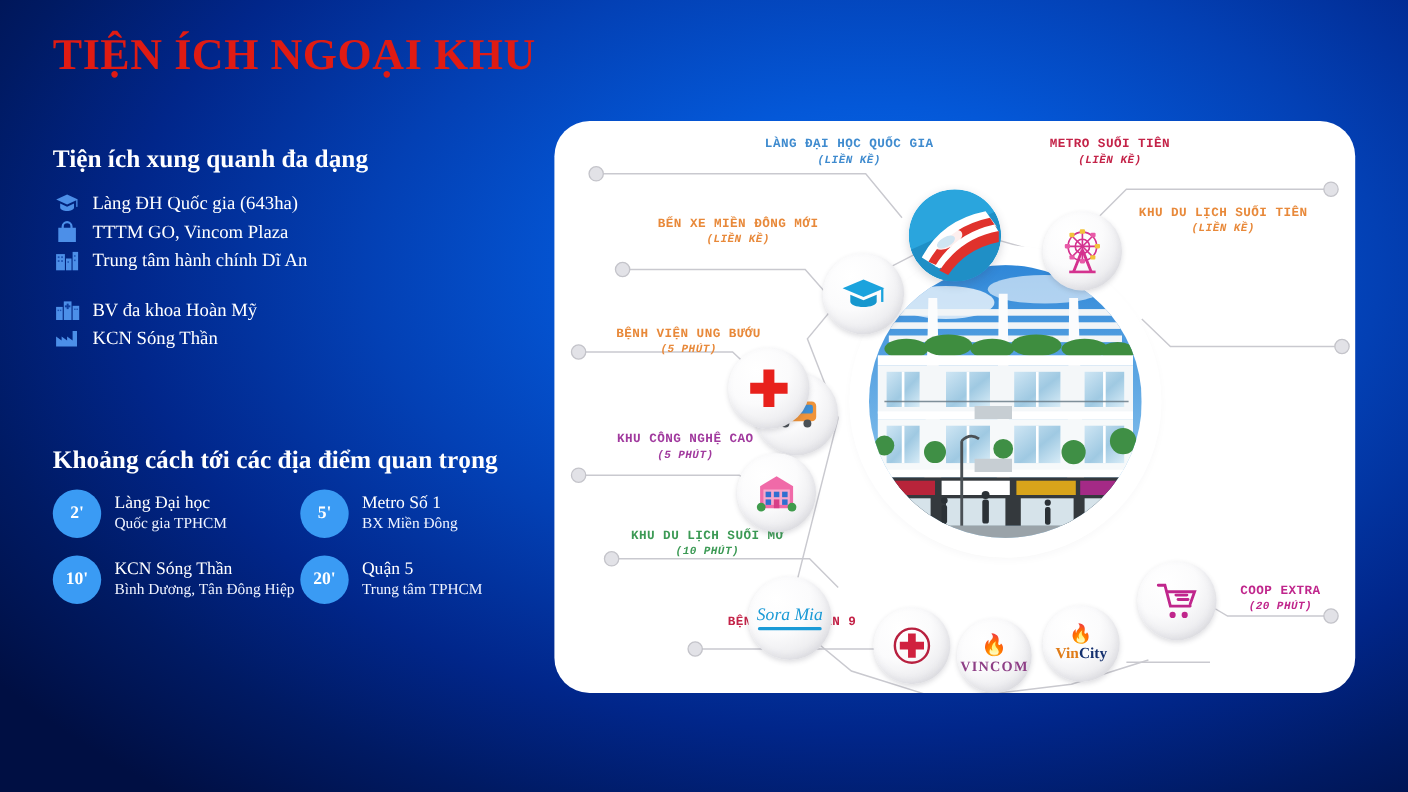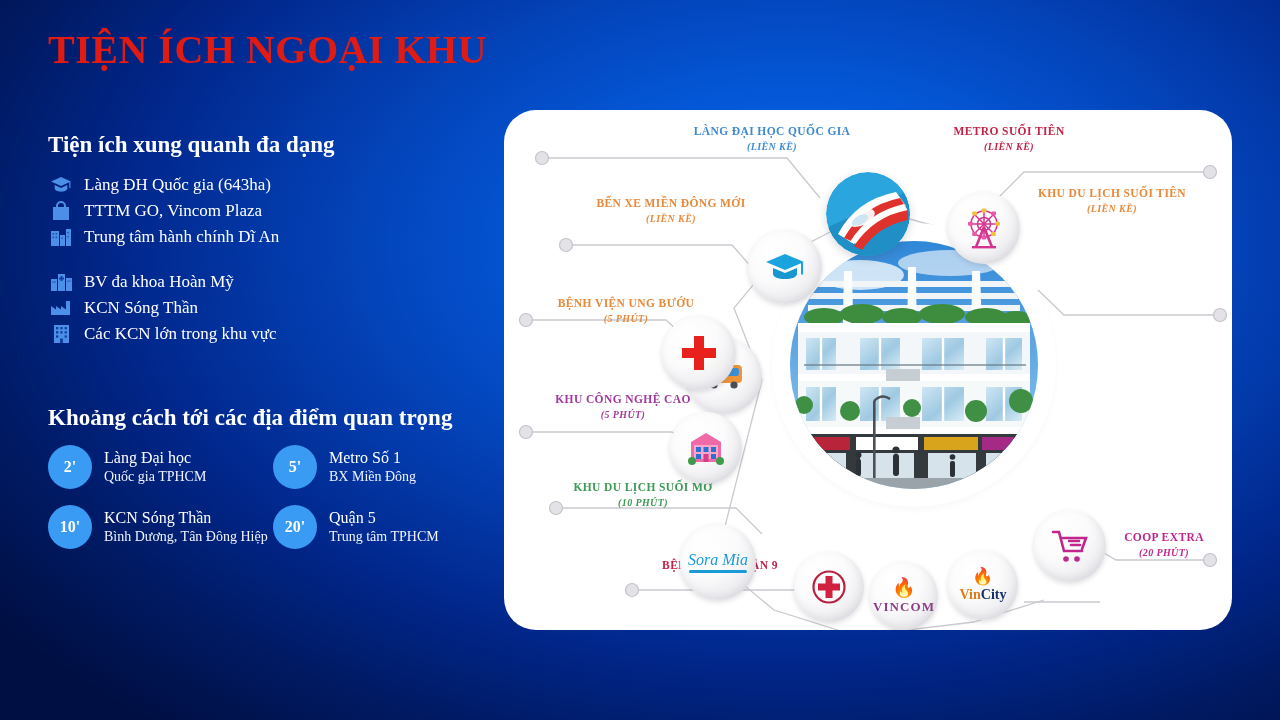--- a/index.html
+++ b/index.html
@@ -165,21 +165,21 @@
   }
 
   .node.photo {
     background: none;
     box-shadow: 0 3px 9px rgba(60,60,80,0.2);
     overflow: hidden;
   }
 
   .label {
     position: absolute;
-    font-family: Liberation Serif, serif;
+    font-family: Liberation Mono, monospace;
     font-size: 11.5px;
     font-weight: bold;
     letter-spacing: 0.4px;
     line-height: 1.35;
     white-space: nowrap;
   }
   .label .sub {
     display: block;
     font-style: italic;
     font-size: 10px;
@@ -315,39 +315,20 @@
 
       <li class="amenity-row">
         <span class="amenity-icon">
           <svg width="22" height="16" viewBox="0 0 22 16">
               <path fill="#4c8fe8" d="M1 15V6l5 3.5V6l5 3.5V6l5 3.5V1h4v14z"></path>
             </svg>
         </span>
         <span class="amenity-label">KCN Sóng Thần</span>
       </li>
 
-      <li class="amenity-row">
-        <span class="amenity-icon">
-          <svg width="19" height="19" viewBox="0 0 19 19">
-              <rect x="2" y="1" width="15" height="18" fill="#4c8fe8"></rect>
-              <g fill="#10409e">
-                <rect x="4" y="3" width="2.3" height="2.3"></rect>
-                <rect x="8.3" y="3" width="2.3" height="2.3"></rect>
-                <rect x="12.6" y="3" width="2.3" height="2.3"></rect>
-                <rect x="4" y="7.2" width="2.3" height="2.3"></rect>
-                <rect x="8.3" y="7.2" width="2.3" height="2.3"></rect>
-                <rect x="12.6" y="7.2" width="2.3" height="2.3"></rect>
-                <rect x="4" y="11.4" width="2.3" height="2.3"></rect>
-                <rect x="12.6" y="11.4" width="2.3" height="2.3"></rect>
-                <rect x="8" y="14.5" width="3" height="4.5"></rect>
-              </g>
-            </svg>
-        </span>
-        <span class="amenity-label">Các KCN lớn trong khu vực</span>
-      </li>
     </ul>
   </div>
 
   <div class="dist-block">
     <div class="section-heading">Khoảng cách tới các địa điểm quan trọng</div>
     <div class="dist-grid">
 
       <div class="dist-item">
         <div class="dist-badge">2'</div>
         <div class="dist-text">

